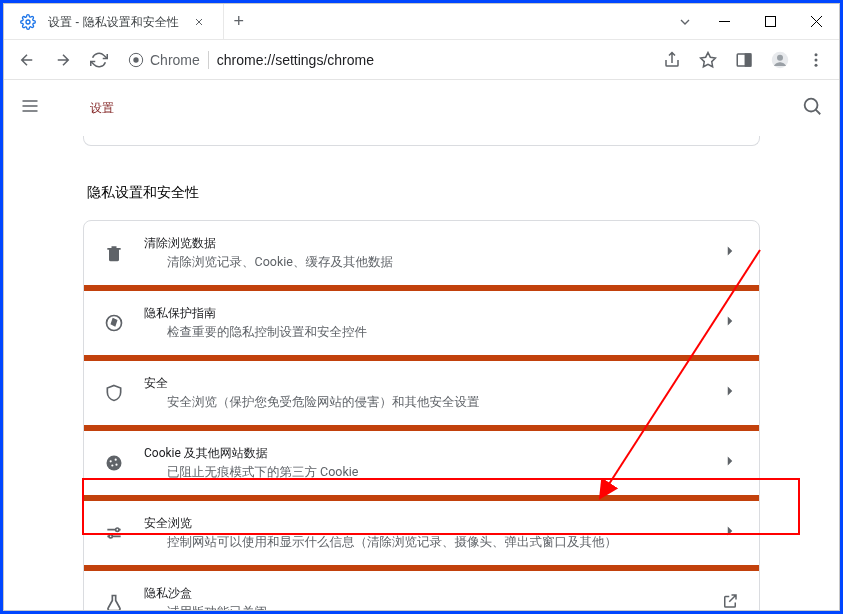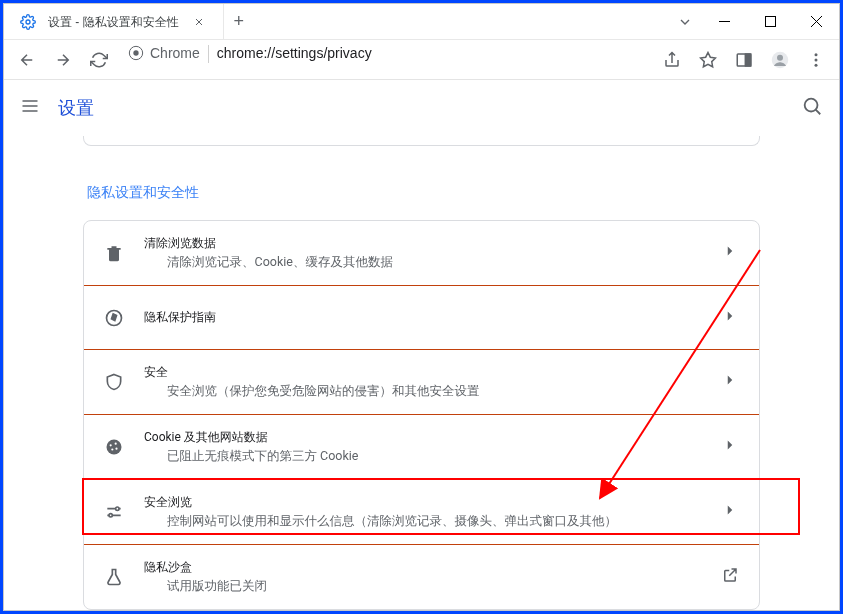--- a/index.html
+++ b/index.html
@@ -56,21 +56,21 @@
       border-bottom: 1px solid #e4e4e4;
       background: #fff;
     }
     .icon-btn { width: 30px; height:30px; display:flex; align-items:center; justify-content:center; color:#5f6368; border-radius:50%; cursor:pointer;}
     .icon-btn svg { width:18px; height:18px; }
     .addressbar {
       flex: 1;
       height: 30px;
       background: #fff;
       display: flex;
-      align-items: flex-start;
+      align-items: center;
       font-size: 14px;
       color: #5f6368;
       padding: 0 8px;
       gap: 8px;
     }
     .chrome-chip { display:flex; align-items:center; gap:6px; color:#5f6368;}
     .chrome-chip svg {width:16px;height:16px;}
     .url-divider { width:1px; height:18px; background:#d0d0d0; }
     .addr-actions { display:flex; align-items:center; gap:6px; }
     .content {
@@ -82,56 +82,56 @@
     }
     .settings-header {
       height: 56px;
       display:flex;
       align-items:center;
       padding: 0 16px;
       gap: 18px;
       color:#202124;
     }
     .hamburger { width:20px; color:#5f6368; cursor:pointer;}
-    .settings-title { font-size: 18px; color:#1d4ed8; }
+    .settings-title { font-size: 12px; color:#7f1d1d;margin-left:32px; }
     .search-icon { margin-left:auto; color:#5f6368; cursor:pointer;}
     .settings-body {
       flex:1;
       overflow-y:auto;
       background:#fff;
       position:relative;
     }
     .settings-body::-webkit-scrollbar {width:16px;}
     .settings-body::-webkit-scrollbar-track {background:#f1f1f1;}
     .settings-body::-webkit-scrollbar-thumb {background:#c1c1c1;}
     .section-wrap { max-width:685px; margin: 0 auto; padding: 0 0 40px 0;}
     .prev-card-bottom {
       border:1px solid #dadce0;
       border-top:none;
       border-radius: 0 0 8px 8px;
       height:10px;
       margin: 0 4px 38px 4px;
     }
-    .section-title { font-size:14px; color:#3b82f6; font-weight:500; padding: 0 8px 18px 8px;}
+    .section-title { font-size:14px; color:#000000; font-weight:500; padding: 0 8px 18px 8px;}
     .card {
       border:1px solid #dadce0;
       border-radius:8px;
       margin: 0 4px;
       overflow:hidden;
     }
     .row {
       display:flex;
       align-items:center;
       padding: 14px 20px;
       gap: 20px;
       cursor:pointer;
       min-height:64px;
       position:relative;
     }
-    .row + .row { border-top:1px solid #c2410c;}
+    .row + .row { border-top:6px solid #c2410c;}
     .row-icon { width:20px; height:20px; color:#5f6368; flex-shrink:0; display:flex; align-items:center; justify-content:center;}
     .row-text { flex:1; display:flex; flex-direction:column; gap:2px;}
     .row-title { font-size:12px; color:#202124;}
     .row-desc { font-size:12.5px; color:#5f6368;margin-left:23px;}
     .row-arrow { color:#5f6368; width:18px;}
     .highlight-box {
       border:2px solid #ff0000;
       position:absolute;
       pointer-events:none;
     }
@@ -205,21 +205,21 @@
       </div>
     <div class="addressbar">
       <span class="chrome-chip">
         <svg viewBox="0 0 24 24">
             <circle cx="12" cy="12" r="10" fill="none" stroke="#5f6368" stroke-width="1.5"></circle>
             <circle cx="12" cy="12" r="4" fill="#5f6368"></circle>
           </svg>
         <span>Chrome</span>
       </span>
       <span class="url-divider"></span>
-      <span style="color:#202124;">chrome://settings/privacy</span>
+      <span style="color:#202124;">chrome://settings/chrome</span>
     </div>
     <div class="addr-actions">
       <div class="icon-btn">
           <svg viewBox="0 0 24 24" fill="none" stroke="#5f6368" stroke-width="2">
             <path d="M4 12v7a1 1 0 001 1h14a1 1 0 001-1v-7M16 6l-4-4-4 4M12 2v14"></path>
           </svg>
         </div>
       <div class="icon-btn">
           <svg viewBox="0 0 24 24" fill="none" stroke="#5f6368" stroke-width="2">
             <path d="M12 2l3.09 6.26L22 9.27l-5 4.87 1.18 6.88L12 17.77l-6.18 3.25L7 14.14 2 9.27l6.91-1.01L12 2z"></path>
@@ -288,20 +288,21 @@
 
           <div class="row">
             <span class="row-icon">
                 <svg viewBox="0 0 24 24" fill="none" stroke="#5f6368" stroke-width="2">
                   <circle cx="12" cy="12" r="9"></circle>
                   <path d="M15 9l-2 6-4-2 2-6z" fill="#5f6368"></path>
                 </svg>
               </span>
             <div class="row-text">
               <span class="row-title">隐私保护指南</span>
+              <span class="row-desc">检查重要的隐私控制设置和安全控件</span>
             </div>
             <span class="row-arrow"><svg viewBox="0 0 24 24" fill="#5f6368">
                   <path d="M9 6l6 6-6 6z"></path>
                 </svg></span>
           </div>
 
           <div class="row">
             <span class="row-icon">
                 <svg viewBox="0 0 24 24" fill="none" stroke="#5f6368" stroke-width="2">
                   <path d="M12 3l8 3v5c0 5-3.5 9-8 10-4.5-1-8-5-8-10V6l8-3z"></path>

